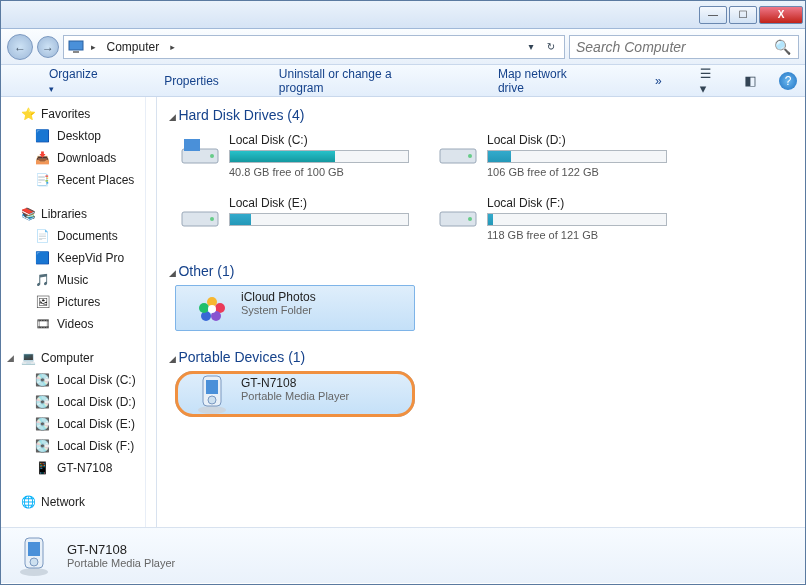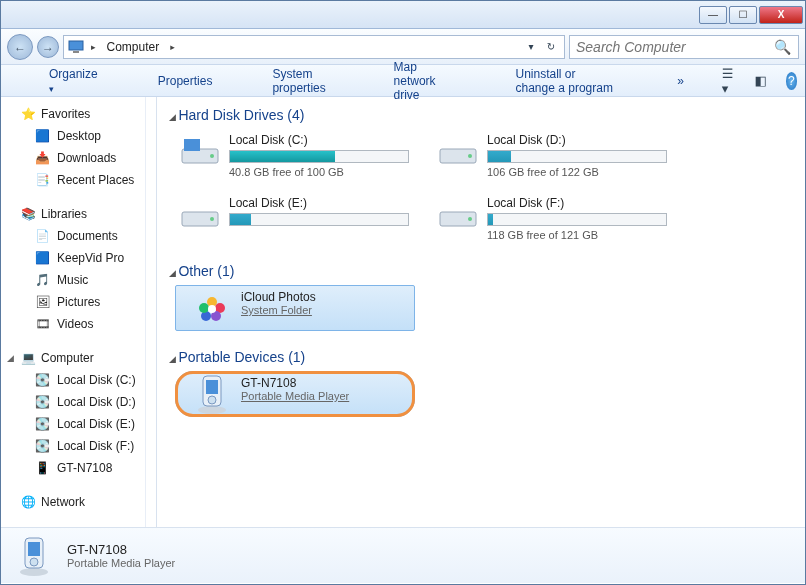--- a/index.html
+++ b/index.html
@@ -43,21 +43,21 @@
 .section-head { font-size: 14px; color: #15428b; padding: 6px 0 4px 0; cursor: pointer; }
 .section-head::before { content: "◢ "; font-size: 9px; color: #555; }
 .section-body { display: flex; flex-wrap: wrap; gap: 10px 18px; padding: 2px 0 12px 6px; }
 
 .drive-item { width: 240px; display: flex; gap: 8px; padding: 4px; cursor: pointer; border-radius: 2px; }
 .drive-item.selected { background: linear-gradient(#dfeefb, #c4e0f8); border: 1px solid #7eb4e8; padding-left: 15px; }
 .drive-item.highlighted { outline: 3px solid #f09040; outline-offset: -3px; border-radius: 18px; }
 .dicon { width: 42px; height: 36px; display: flex; align-items: center; justify-content: center; font-size: 28px; }
 .dinfo { flex: 1; }
 .dtitle { font-size: 12px; color: #222; }
-.dsubtitle { font-size: 11px; color: #666; text-decoration: underline; }
+.dsubtitle { font-size: 11px; color: #666; }
 .dbar { width: 180px; height: 13px; border: 1px solid #b0b8c0; background: #f4f6f8; margin: 3px 0; }
 .dbar-fill { height: 100%; background: linear-gradient(#3ac, #2498b8); }
 .dbar-fill.teal { background: linear-gradient(#27c1c9, #1498a0); }
 .dfree { font-size: 11px; color: #555; }
 
 .statusbar { height: 56px; border-top: 1px solid #d8e2ef; background: linear-gradient(#f7fbff, #eaf2fb); display: flex; align-items: center; padding: 0 12px; gap: 12px; }
 .status-icon { width: 42px; height: 42px; display: flex; align-items: center; justify-content: center; font-size: 32px; }
 .status-text .t1 { font-size: 13px; color: #222; }
 .status-text .t2 { font-size: 11px; color: #666; }
 
@@ -94,23 +94,22 @@
   </div>
   <div class="searchbox">
     <input placeholder="Search Computer" style="">
     <span class="mag">🔍</span>
   </div>
 </div>
 
 <div class="toolbar">
   <span class="tbtn drop">Organize</span>
   <span class="tbtn">Properties</span>
-  <span class="tbtn">System properties</span>
+  <span class="tbtn">Uninstall or change a program</span>
   <span class="tbtn">Map network drive</span>
-  <span class="tbtn">Uninstall or change a program</span>
   <span class="tbtn">»</span>
   <div class="spacer"></div>
   <div class="icon-btn">☰ ▾</div>
   <div class="icon-btn">◧</div>
   <div class="icon-btn help">?</div>
 </div>
 
 <div class="content">
 
   <div class="sidebar">

